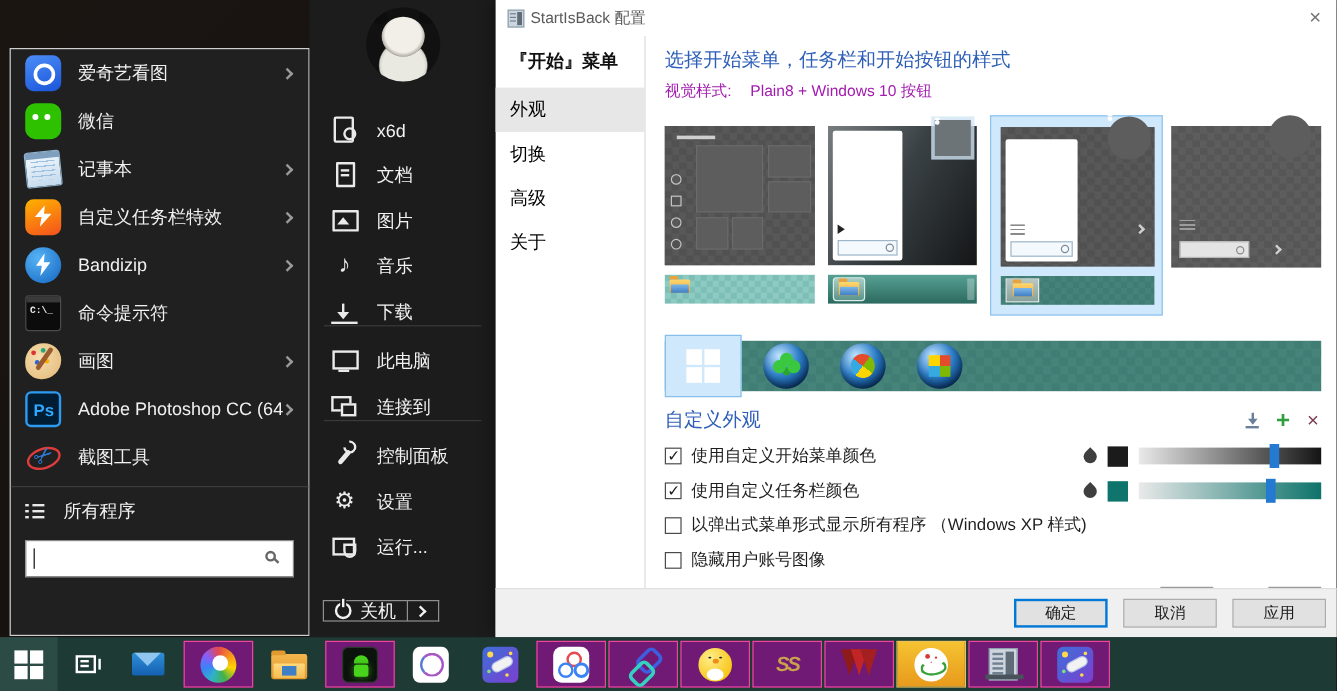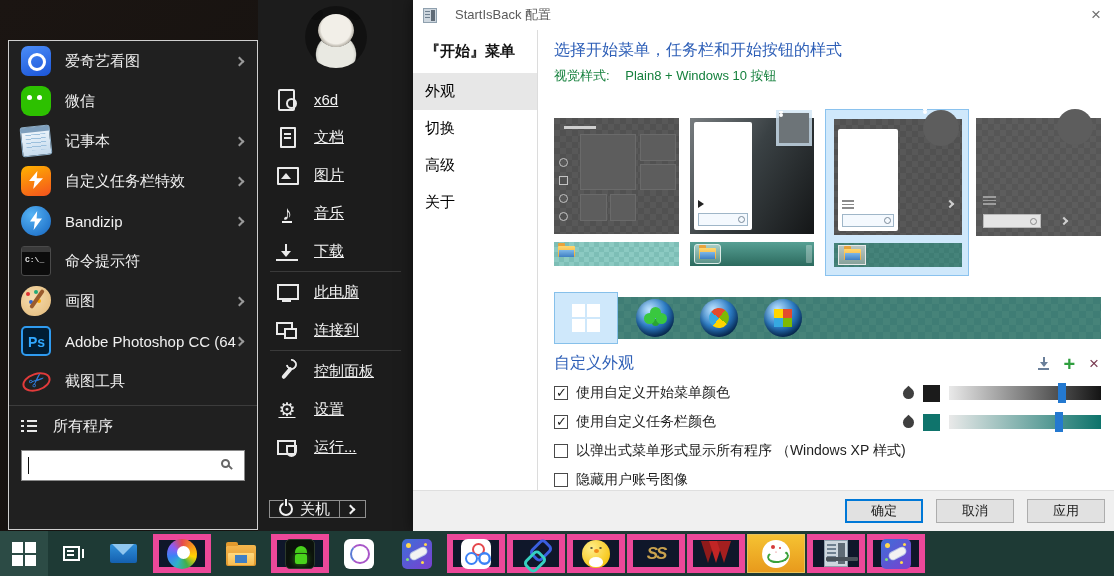--- a/index.html
+++ b/index.html
@@ -59,21 +59,21 @@
   .mag::after{content:'';position:absolute;width:6px;height:2px;background:#666;transform:rotate(45deg);right:-5px;bottom:-2px;}
 
   
   .sm-right{position:absolute;left:258px;top:0;width:155px;height:531px;background:#1c1c1c;}
   .avatar{position:absolute;left:47px;top:6px;width:62px;height:62px;border-radius:50%;overflow:hidden;
     background:radial-gradient(circle at 50% 78%,#e9e9e2 0 30%,#d6d6cf 34%,#111 36%);}
   .avatar::before{content:'';position:absolute;left:13px;top:8px;width:36px;height:33px;border-radius:50%;
     background:radial-gradient(circle at 50% 45%,#f2efe8 0 58%,#b9b4aa 70%,#151515 74%);}
   .avatar::after{content:'';position:absolute;left:4px;top:2px;width:14px;height:12px;border-radius:50%;background:#0d0d0d;box-shadow:40px 0 0 #0d0d0d;}
   .sr-list{position:absolute;left:0;top:80px;right:0;}
-  .sr-row{display:flex;align-items:center;height:38px;padding-left:18px;color:#f2f2f2;font-size:15px;text-decoration:underline;}
+  .sr-row{display:flex;align-items:flex-end;height:38px;padding-left:18px;color:#f2f2f2;font-size:15px;}
   .sr-row .lbl{margin-left:16px;}
   .sr-sep{height:1px;background:#3a3a3a;margin:1px 12px;}
   .wicon{width:22px;height:22px;flex:none;position:relative;display:flex;align-items:center;justify-content:center;color:#eaeaea;}
   .w-user::before{content:'';position:absolute;left:2px;top:1px;width:13px;height:18px;border:2px solid #eaeaea;border-radius:2px;}
   .w-user::after{content:'';position:absolute;right:1px;bottom:1px;width:7px;height:7px;border:2px solid #eaeaea;border-radius:50%;}
   .w-doc::before{content:'';position:absolute;left:4px;top:1px;width:12px;height:17px;border:2px solid #eaeaea;border-radius:1px;}
   .w-doc::after{content:'';position:absolute;left:8px;top:7px;width:7px;height:2px;background:#eaeaea;box-shadow:0 4px 0 #eaeaea;}
   .w-pic::before{content:'';position:absolute;left:1px;top:3px;width:18px;height:14px;border:2px solid #eaeaea;border-radius:1px;}
   .w-pic::after{content:'';position:absolute;left:5px;top:9px;width:0;height:0;border-left:5px solid transparent;border-right:5px solid transparent;border-bottom:6px solid #eaeaea;}
   .w-music{font-size:20px;}
@@ -92,32 +92,32 @@
   .shutdown{position:absolute;left:11px;bottom:13px;display:flex;height:18px;}
   .sd-main{display:flex;align-items:center;border:1px solid #8f8f8f;padding:0 9px;color:#f2f2f2;font-size:15px;}
   .pwr{width:14px;height:14px;border:2px solid #f2f2f2;border-radius:50%;position:relative;margin-right:7px;}
   .pwr::after{content:'';position:absolute;left:4px;top:-5px;width:2px;height:7px;background:#f2f2f2;box-shadow:0 0 0 1.5px #1c1c1c;}
   .sd-arrow{width:26px;border:1px solid #8f8f8f;border-left:none;display:flex;align-items:center;justify-content:center;}
   .sd-arrow .chev{border-color:#f2f2f2;}
 
   
   .dlg{position:absolute;left:413px;top:0;width:701px;height:531px;background:#fff;box-shadow:0 0 14px rgba(0,0,0,.55);}
   .dlg-title{position:absolute;left:0;top:0;right:0;height:30px;display:flex;align-items:center;padding-left:10px;color:#5a5a5a;font-size:13px;}
-  .dlg-title .lbl{margin-left:18px;}
+  .dlg-title .lbl{margin-left:5px;}
   .sib-mini{width:14px;height:15px;position:relative;background:#cdd6de;border:1px solid #8fa0ae;}
   .sib-mini::after{content:'';position:absolute;right:1px;top:1px;bottom:1px;width:4px;background:#5f6b76;}
   .sib-mini::before{content:'';position:absolute;left:1px;top:2px;width:5px;height:1.5px;background:#6f8090;box-shadow:0 3px 0 #6f8090,0 6px 0 #6f8090;}
   .dlg-close{position:absolute;right:13px;top:6px;color:#707070;font-size:17px;line-height:1;cursor:default;}
   .dlg-side{position:absolute;left:0;top:30px;bottom:0;width:124px;}
   .sb-head{font-weight:bold;font-size:15px;color:#111;padding:12px 0 12px 12px;}
   .sb-item{font-size:15px;color:#000000;padding:9px 0 9px 12px;}
   .sb-item.sel{background:#e7e7e7;}
   .dlg-main{position:absolute;left:124px;top:30px;right:0;bottom:0;border-left:1px solid #dcdcdc;padding:10px 13px 0 16px;}
   .heading{color:#2e5fb7;font-size:16px;margin:0 0 6px 0;font-weight:normal;}
-  .vs-row{font-size:13px;color:#15803d;margin-bottom:24px;}
+  .vs-row{font-size:13px;color:#a21caf;margin-bottom:11px;}
   .vs-row .val{margin-left:12px;}
   
   .previews{display:flex;align-items:flex-start;height:172px;}
   .pv{width:128px;margin-right:11px;position:relative;}
   .pv-menu{height:116px;position:relative;margin-top:9px;}
   .checker-d{background:repeating-conic-gradient(#515151 0 25%,#585858 0 50%);background-size:12px 12px;}
   .pv-task{height:24px;margin-top:8px;position:relative;}
   .pv-sel{background:#cfe8fb;border:1px solid #8ac2ee;padding:0 8px 8px 8px;width:144px;margin-right:7px;}
   .pv-sel .pv-menu{margin-top:9px;}
   
@@ -201,21 +201,21 @@
   .combo .dchev{margin-left:auto;width:6px;height:6px;border-right:1.5px solid #555;border-bottom:1.5px solid #555;transform:rotate(45deg) translateY(-2px);}
   .dlg-footer{position:absolute;left:0;right:0;bottom:0;height:41px;background:#f0f0f0;border-top:1px solid #dfdfdf;
     display:flex;align-items:center;justify-content:flex-end;padding-right:9px;gap:13px;}
   .btn{width:78px;height:24px;background:#e1e1e1;border:1px solid #adadad;font-size:13px;color:#1a1a1a;
     display:flex;align-items:center;justify-content:center;font-family:inherit;}
   .btn.primary{border:2px solid #0078d7;}
 
   
   .taskbar{position:absolute;left:0;top:531px;width:1114px;height:45px;background:#1e3a35;display:flex;align-items:stretch;}
   .tb-cell{width:58px;display:flex;align-items:center;justify-content:center;position:relative;}
-  .tb-cell.boxed{margin:3px 1px;border:6px solid #ec4899;background:#0f172a;}
+  .tb-cell.boxed{margin:3px 1px;border:1px solid #ec4899;background:#701a75;}
   .tb-cell.badgebg{margin:3px 1px;background:linear-gradient(#f5c232,#e89a1c);border:1px solid #e8c25a;}
   .tb-start{width:48px;background:#2c4b45;}
   .tb-start .winflag{grid-template-columns:11px 11px;grid-template-rows:11px 11px;gap:2px;}
   .tb-tv{width:46px;}
   .tv-ic{width:17px;height:15px;border:2px solid #fff;position:relative;}
   .tv-ic::after{content:'';position:absolute;right:-6px;top:1px;width:2px;height:9px;background:#fff;box-shadow:0 0 0 0 #fff;}
   .tv-ic::before{content:'';position:absolute;left:2px;top:2px;width:7px;height:2px;background:#fff;box-shadow:0 4px 0 #fff;}
   .mail-ic{width:27px;height:19px;background:linear-gradient(#2f8fd8,#1460b0);position:relative;border-radius:2px;}
   .mail-ic::after{content:'';position:absolute;left:2px;top:0;width:0;height:0;border-left:11.5px solid transparent;border-right:11.5px solid transparent;border-top:11px solid #8ec6ef;}
   .pin-ic{width:30px;height:30px;border-radius:50%;

